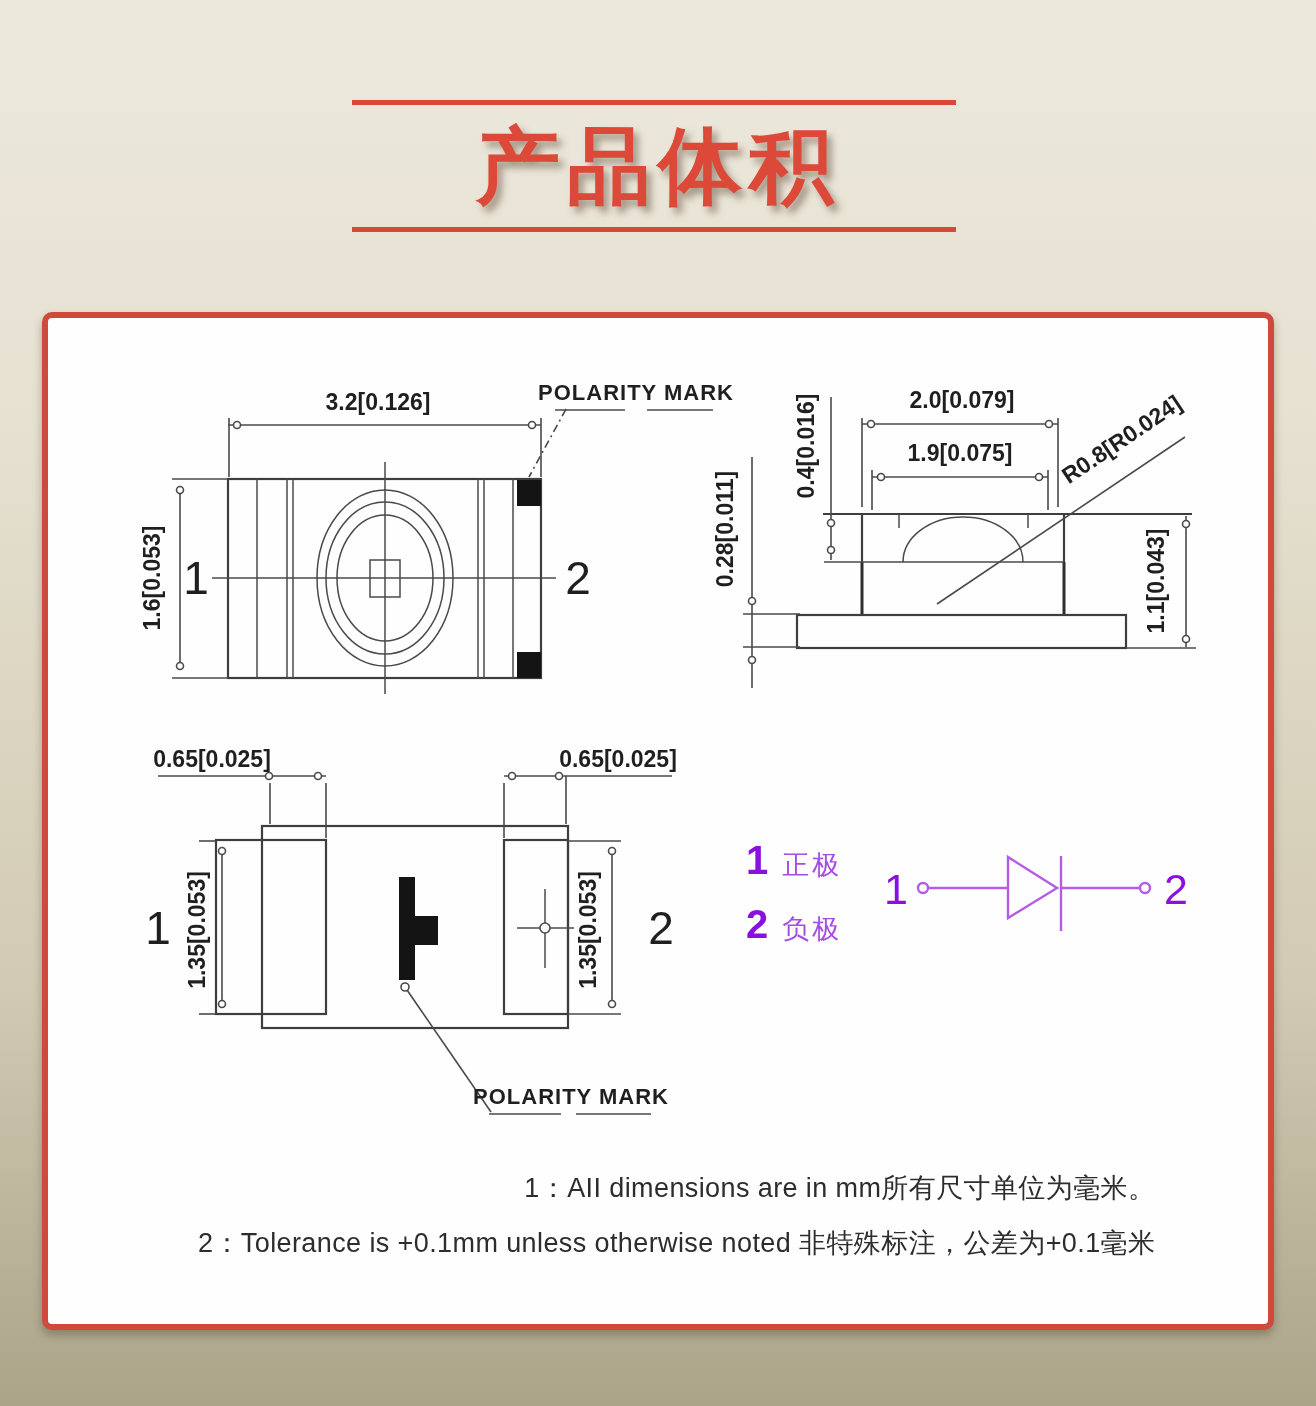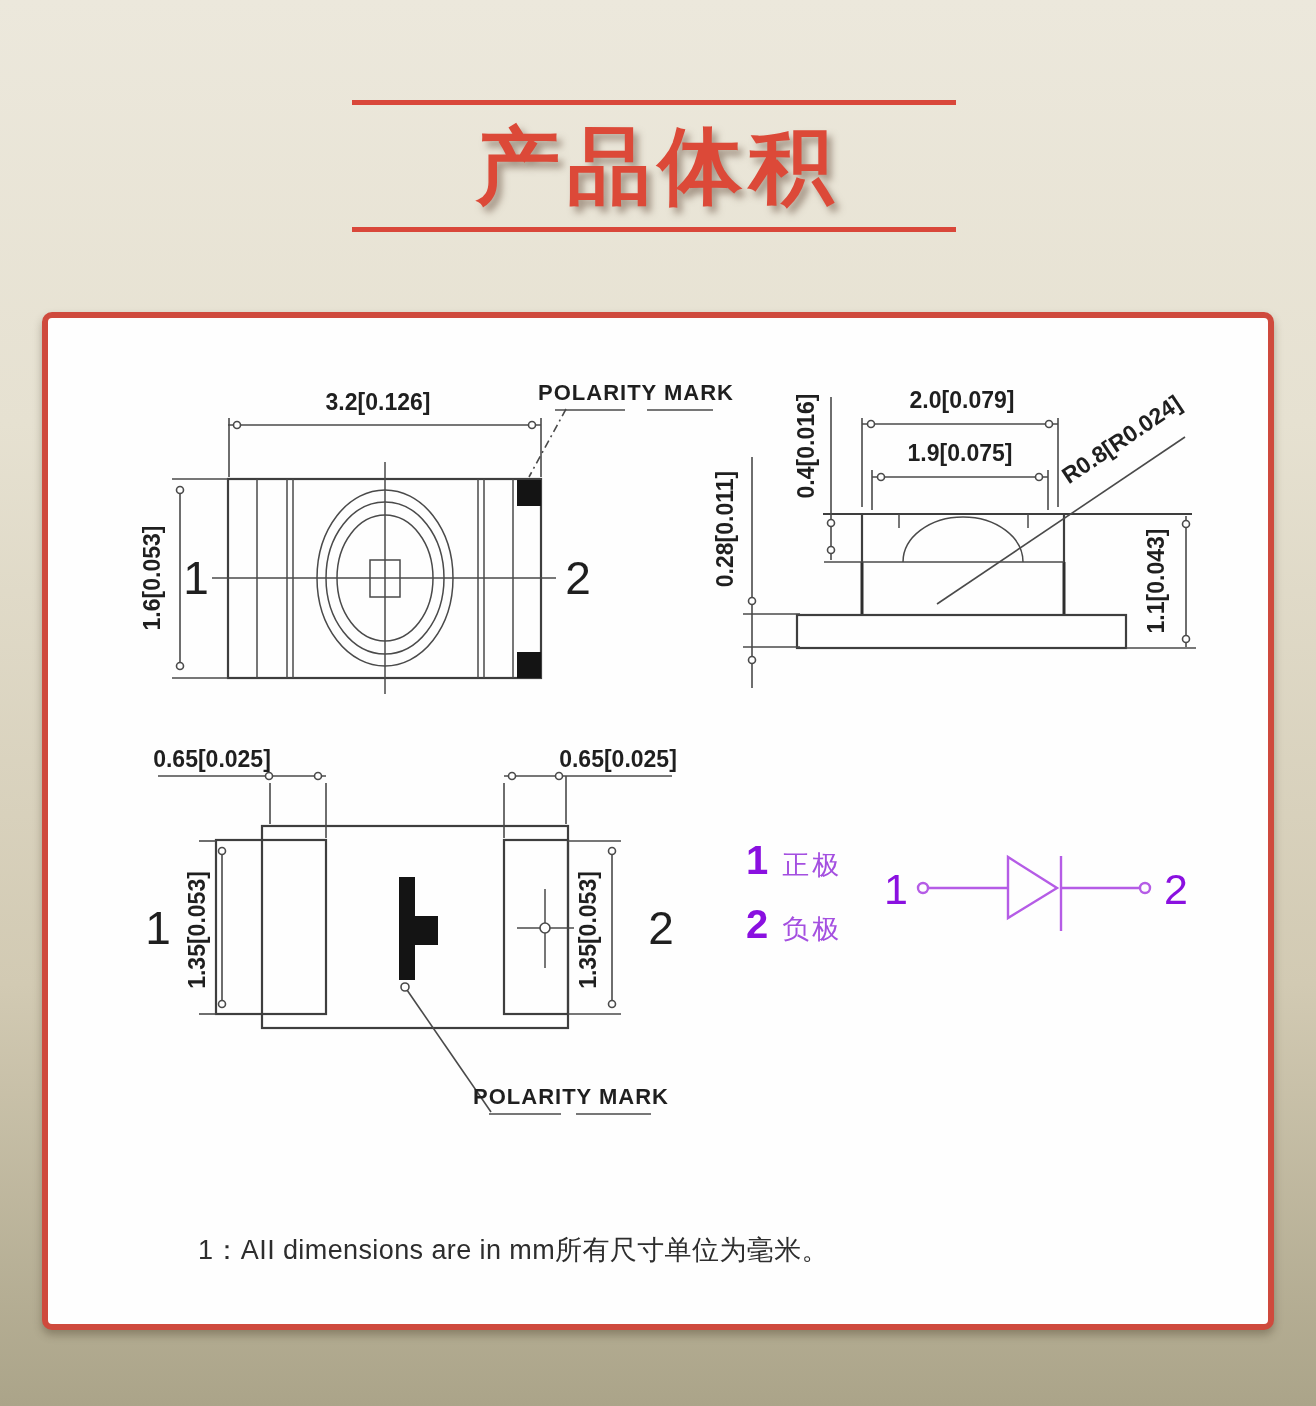--- a/index.html
+++ b/index.html
@@ -23,21 +23,21 @@
   .blk{fill:#141414;stroke:none;}
   .dtxt{font-family:"Liberation Sans",sans-serif;font-size:23px;font-weight:bold;fill:#1f1f1f;}
   .ptxt{font-family:"Liberation Sans",sans-serif;font-size:22px;font-weight:bold;fill:#1f1f1f;letter-spacing:1px;}
   .pintxt{font-family:"Liberation Sans",sans-serif;font-size:46px;fill:#1f1f1f;}
   .pur{stroke:#b55ce6;stroke-width:2.4;fill:none;}
   .purtxt{font-family:"Liberation Sans",sans-serif;font-size:43px;fill:#8a10e0;}
   .legend{position:absolute;left:746px;top:840px;}
   .legend .row{display:flex;align-items:baseline;gap:14px;margin-bottom:21px;}
   .legend .l-num{font-size:40px;font-weight:bold;color:#8a10e0;line-height:1;}
   .legend .l-label{font-size:27px;color:#a44fe0;letter-spacing:3px;font-family:Liberation Mono, monospace;}
-  .notes{position:absolute;left:198px;top:1232px;color:#2d2d2d;font-size:27px;letter-spacing:0.4px;text-align:right;}
+  .notes{position:absolute;left:198px;top:1170px;color:#2d2d2d;font-size:27px;letter-spacing:0.4px;text-align:right;}
   .notes .note{margin-bottom:19px;white-space:nowrap;}
 </style>
 </head>
 <body>
 
 <div class="page">
 
   <div class="rule top"></div>
   <div class="title">产品体积</div>
   <div class="rule bottom"></div>
@@ -200,15 +200,16 @@
       <span class="l-label">正极</span>
     </div>
     <div class="row">
       <span class="l-num">2</span>
       <span class="l-label">负极</span>
     </div>
   </div>
 
   <div class="notes">
     <div class="note">1：AII dimensions are in mm所有尺寸单位为毫米。</div>
+    <div class="note">2：Tolerance is +0.1mm unless otherwise noted 非特殊标注，公差为+0.1毫米</div>
   </div>
 
 </div>
 
 </body></html>

